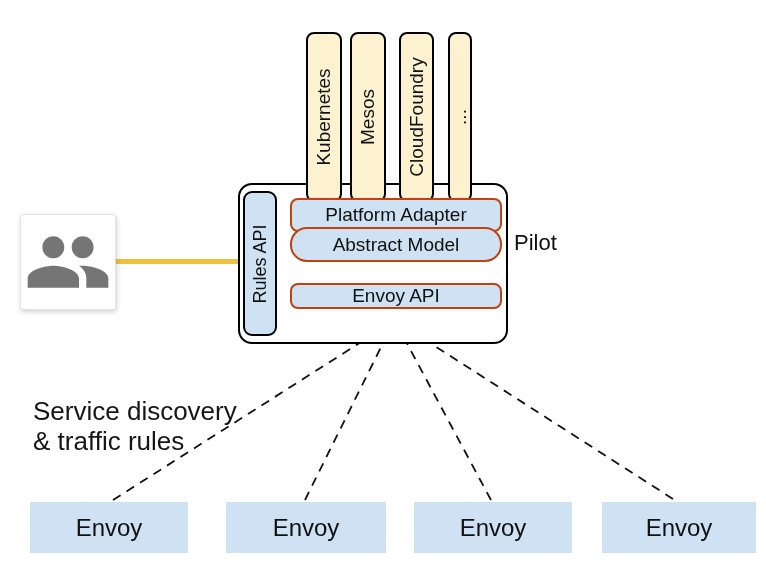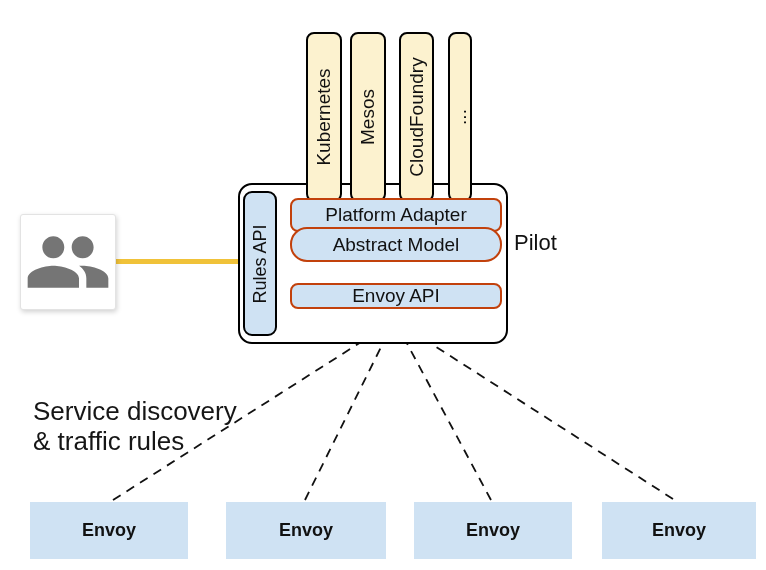--- a/index.html
+++ b/index.html
@@ -49,23 +49,23 @@
   .connector-yellow{
     position:absolute;left:113px;top:259px;width:127px;height:5px;background:#F0C239;z-index:1;
   }
   
   .annotation{position:absolute;left:33px;top:396px;font-size:26px;line-height:30px;color:#161616;z-index:2;}
   
   .arrows{position:absolute;left:0;top:0;width:766px;height:570px;z-index:1;pointer-events:none;}
   .arrows line{stroke:#111;stroke-width:1.8;stroke-dasharray:9 7;fill:none;}
   
   .envoy{
-    position:absolute;top:502px;height:57px;background:#CFE2F3;z-index:2;
+    position:absolute;top:502px;height:51px;background:#CFE2F3;z-index:2;
     display:flex;align-items:center;justify-content:center;
-    font-size:18px;font-weight:bold;color:#111;
+    font-size:24px;font-weight:normal;color:#111;
   }
   .envoy-0{left:30px;width:158px;}
   .envoy-1{left:226px;width:160px;}
   .envoy-2{left:414px;width:158px;}
   .envoy-3{left:602px;width:154px;}
 </style>
 </head>
 <body>
 
 <div class="canvas">

